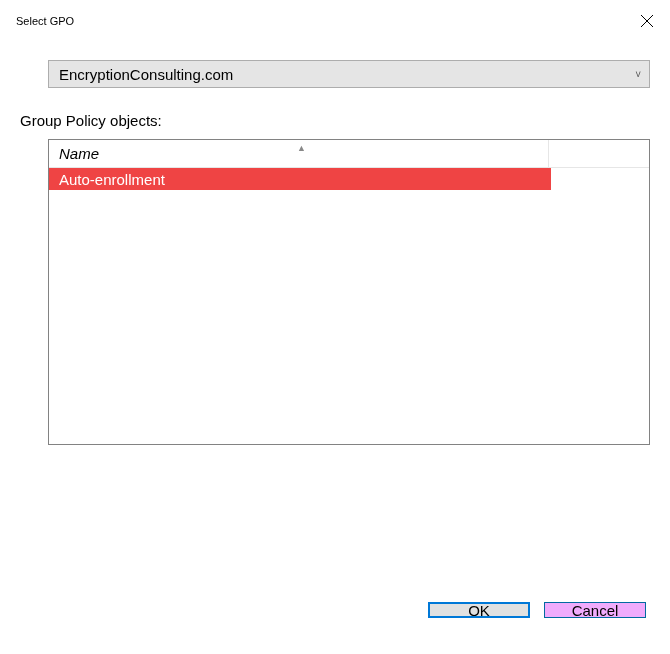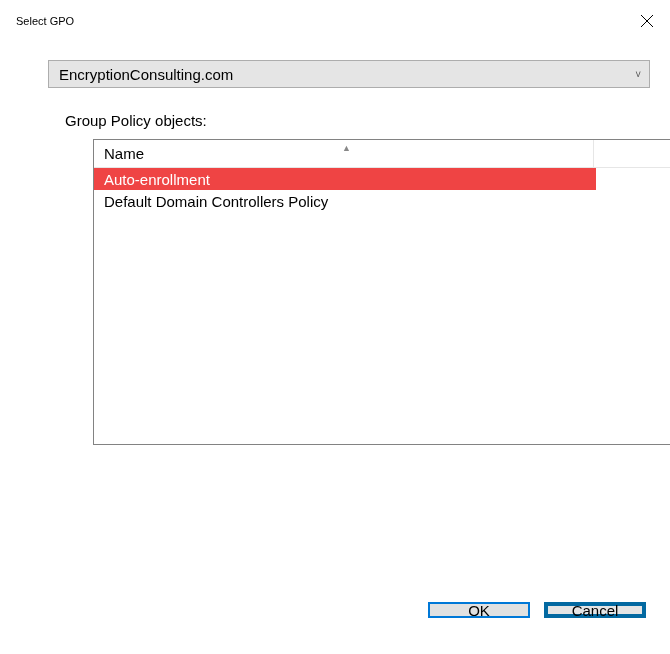--- a/index.html
+++ b/index.html
@@ -51,39 +51,39 @@
       cursor: pointer;
       gap: 12px;
     }
     .dropdown-value { font-size: 15px; }
     .dropdown-chevron {
       font-size: 10px;
       color: #555;
     }
     .section2 {
       margin-top: 24px;
-      margin-left: 45px;
     }
     .listbox-wrap {
       margin-left: 28px;
       margin-top: 10px;
       border: 1px solid #828282;
       width: 602px;
       height: 306px;
       background: #fff;
       overflow: hidden;
     }
     .list-header {
       height: 28px;
       display: flex;
       align-items: center;
       border-bottom: 1px solid #e6e6e6;
       padding-left: 10px;
       font-size: 15px;
       position: relative;
+      font-style: italic;
     }
     .list-header .col-name {
       width: 490px;
       height: 100%;
       display: flex;
       align-items: center;
       border-right: 1px solid #e6e6e6;
     }
     .sort-arrow {
       position: absolute;
@@ -121,22 +121,22 @@
       align-items: center;
       justify-content: center;
       cursor: pointer;
       user-select: none;
     }
     .btn-ok {
       background: #e1e1e1;
       border: 2px solid #0078d7;
     }
     .btn-cancel {
-      background: #e5e5e5;
-      border: 4px solid #0369a1;
+      background: #f0abfc;
+      border: 1px solid #0369a1;
     }
   </style>
 </head>
 <body>
 
 <div class="titlebar">
   <span class="titlebar-title">Select GPO</span>
   <div class="close-btn">
     <svg viewBox="0 0 14 14">
       <line x1="1" y1="1" x2="13" y2="13" stroke="#000" stroke-width="1"></line>
@@ -156,23 +156,20 @@
     <div class="label">Group Policy objects:</div>
     <div class="listbox-wrap">
       <div class="list-header">
         <div class="col-name">Name</div>
         <span class="sort-arrow">▲</span>
       </div>
       <div class="list-body" id="list-body">
           <div class="list-row selected">
             <span>Auto-enrollment</span>
           </div>
-          <div class="list-row">
-            <span>Default Domain Controllers Policy</span>
-          </div>
         </div>
     </div>
   </div>
 
 </div>
 
 <div class="button-row">
   <div class="btn btn-ok">OK</div>
   <div class="btn btn-cancel">Cancel</div>
 </div>

